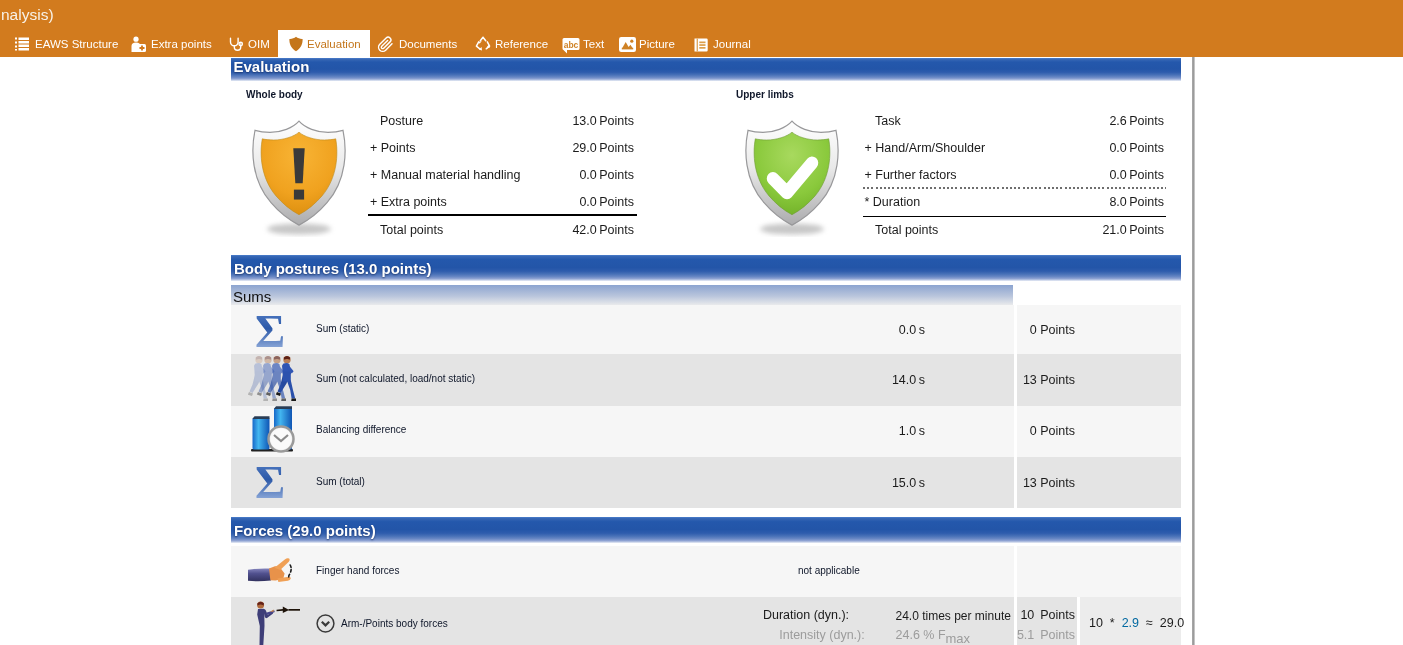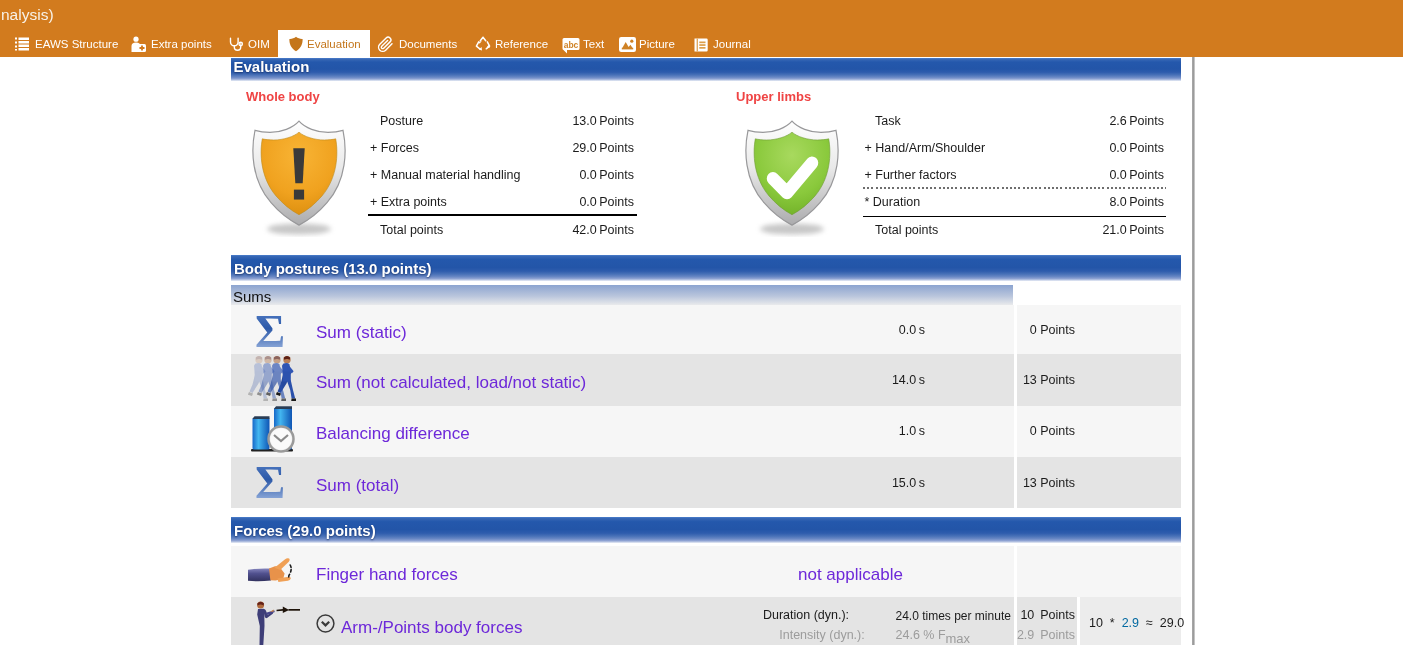--- a/index.html
+++ b/index.html
@@ -15,25 +15,25 @@
 .hdr{left:231px;width:950px;color:#fff;font-weight:bold;font-size:15px;
  background:linear-gradient(180deg,#4c80cf 0%,#3868b5 5%,#2458ac 18%,#2355a8 48%,#2e5cad 62%,#4a72b8 74%,#6b89c5 84%,#8fa3d3 91%,#bcc9e5 96%,#eef1f8 100%);
  text-shadow:0 1px 2px rgba(20,40,90,.75)}
 .hdr span{position:absolute;left:3px;top:5px}
 #h1{top:57.5px;height:23.5px}
 #h1 span{top:0.5px;left:2.5px}
 #h2{top:254.5px;height:26.5px}
 #h3{top:516.5px;height:26.5px}
 #sums{left:231px;top:285px;width:782px;height:19.5px;background:linear-gradient(180deg,#8ca4d0 0%,#b9c5dc 55%,#e9eaec 100%);color:#111;font-size:15px}
 #sums span{position:absolute;left:2px;top:2.5px}
-.bold{font-weight:bold;color:#ef4444;font-size:13px}
+.bold{font-weight:bold;color:#0f172a;font-size:10px}
 .row{left:231px;width:950px}
 .r-light{background:#f6f6f6}
 .r-dark{background:#e4e4e4}
-.rlabel{position:absolute;left:85px;font-size:17px;color:#6d28d9;white-space:nowrap}
+.rlabel{position:absolute;left:85px;font-size:10px;color:#0f172a;white-space:nowrap}
 .rval{position:absolute;left:560px;width:134px;text-align:right;font-size:12.5px;color:#1b1b1b}
 .rpts{position:absolute;left:786px;width:58px;text-align:right;font-size:12.5px;color:#1b1b1b}
 .tbl{font-size:12.5px;color:#1b1b1b}
 .tbl .lbl{position:absolute;white-space:nowrap}
 .tbl .val{position:absolute;text-align:right;white-space:nowrap}
 .grey{color:#0369a1}
 sub{font-size:13px}
 </style></head>
 <body>
 <div class="abs" id="titlebar"></div>
@@ -169,21 +169,21 @@
   <ellipse cx="52" cy="112" rx="32" ry="5.5" fill="#8f8f8f" filter="url(#blur1)" opacity=".5"></ellipse>
   <g transform="scale(1,1.045)">
   <path d="M52,4 C46,10.5 34,14.8 23,14.8 C17.5,14.8 12,14 8,12.8 C4,31 4,60 24,82 C32,91 42,98.5 52,103.5 C62,98.5 72,91 80,82 C100,60 100,31 96,12.8 C92,14 86.5,14.8 81,14.8 C70,14.8 58,10.5 52,4 Z" fill="url(#sgr)" stroke="#98989a" stroke-width="1.2"></path>
   <path d="M52,14.5 C47,18.8 36.5,22 26.5,22 C22.5,22 18.5,21.6 15.3,20.9 C12.6,35 13.5,58 29,75.5 C35.8,83 43.5,89.2 52,93.5 C60.5,89.2 68.2,83 75,75.5 C90.5,58 91.4,35 88.7,20.9 C85.5,21.6 81.5,22 77.5,22 C67.5,22 57,18.8 52,14.5 Z" fill="url(#grg)" stroke="#6d9c33" stroke-width=".6"></path>
   <path d="M33,59 L47,72.5 L72,44" fill="none" stroke="#fff" stroke-width="12.5" stroke-linecap="round" stroke-linejoin="round"></path>
   </g>
 </svg>
 
 <div class="abs tbl">
   <span class="lbl" style="left:380px;top:113.5px">Posture</span>
-  <span class="lbl" style="left:370px;top:140.8px">+ Forces</span>
+  <span class="lbl" style="left:370px;top:140.8px">+ Points</span>
   <span class="lbl" style="left:370px;top:168.1px">+ Manual material handling</span>
   <span class="lbl" style="left:370px;top:195.4px">+ Extra points</span>
   <span class="lbl" style="left:380px;top:223.2px">Total points</span>
   <span class="val" style="left:484px;width:150px;top:113.5px">13.0 Points</span>
   <span class="val" style="left:484px;width:150px;top:140.8px">29.0 Points</span>
   <span class="val" style="left:484px;width:150px;top:168.1px">0.0 Points</span>
   <span class="val" style="left:484px;width:150px;top:195.4px">0.0 Points</span>
   <span class="val" style="left:484px;width:150px;top:223.2px">42.0 Points</span>
   <div class="abs" style="left:368px;top:214px;width:269px;height:1.5px;background:#000"></div>
 </div>
@@ -290,21 +290,21 @@
   <span class="rlabel" style="left:567px;top:18.5px">not applicable</span>
 </div>
 <div class="abs row r-dark" style="top:597px;height:48px">
   <div class="abs" style="left:849px;top:0;width:101px;height:48px;background:#ececec"></div>
   <span class="rlabel" style="left:110px;top:20.5px">Arm-/Points body forces</span>
   <span class="abs" style="left:520px;width:110px;top:11px;text-align:center;font-size:12.5px;color:#1b1b1b">Duration (dyn.):</span>
   <span class="abs" style="left:536px;width:110px;top:31px;text-align:center;font-size:12.5px;color:#9c9c9c">Intensity (dyn.):</span>
   <span class="abs" style="left:664.5px;top:11.5px;font-size:12px;color:#1b1b1b">24.0 times per minute</span>
   <span class="abs" style="left:664.5px;top:31px;font-size:12.5px;color:#9c9c9c">24.6 % F<sub>max</sub></span>
   <span class="abs" style="left:760px;width:84px;top:11px;text-align:right;font-size:12.5px;color:#1b1b1b;white-space:nowrap">10  Points</span>
-  <span class="abs" style="left:760px;width:84px;top:31px;text-align:right;font-size:12.5px;color:#9c9c9c;white-space:nowrap">2.9  Points</span>
+  <span class="abs" style="left:760px;width:84px;top:31px;text-align:right;font-size:12.5px;color:#9c9c9c;white-space:nowrap">5.1  Points</span>
   <span class="abs" style="left:858px;width:88px;top:19px;text-align:center;font-size:12.5px;color:#1b1b1b">10&nbsp;&nbsp;*&nbsp;&nbsp;<span class="grey">2.9</span>&nbsp;&nbsp;≈&nbsp;&nbsp;29.0</span>
   <svg class="abs" style="left:85px;top:17px" width="19" height="19" viewBox="0 0 19 19">
     <circle cx="9.5" cy="9.5" r="8.4" fill="none" stroke="#3a3a3a" stroke-width="1.5"></circle>
     <path d="M5.8,7.8 l3.7,3.6 l3.7,-3.6" fill="none" stroke="#3a3a3a" stroke-width="2.2"></path>
   </svg>
 </div>
 <div class="abs" style="left:1013.5px;top:546px;width:3px;height:99px;background:#fff"></div>
 <div class="abs" style="left:1077px;top:597px;width:3px;height:48px;background:#fff"></div>
 
 <svg class="abs" style="left:247px;top:556px" width="50" height="38" viewBox="0 0 50 38">

